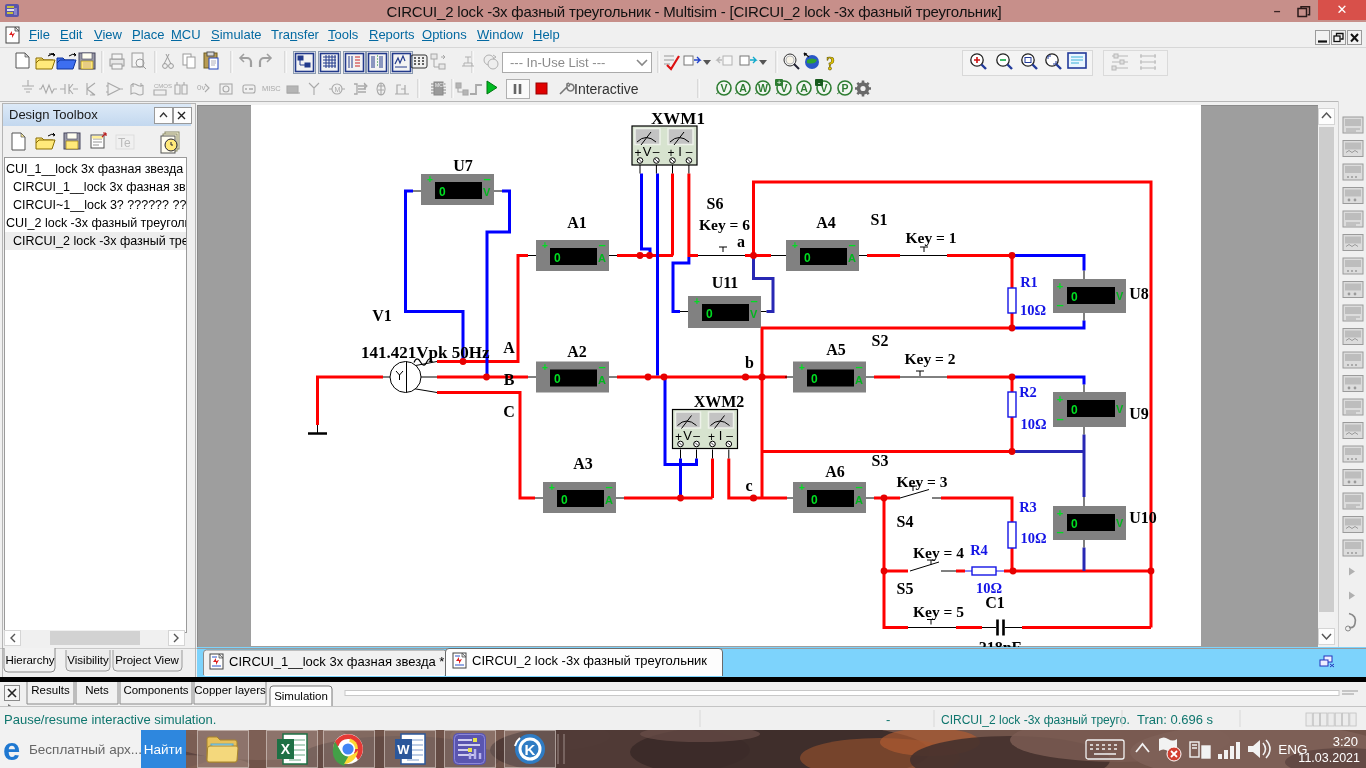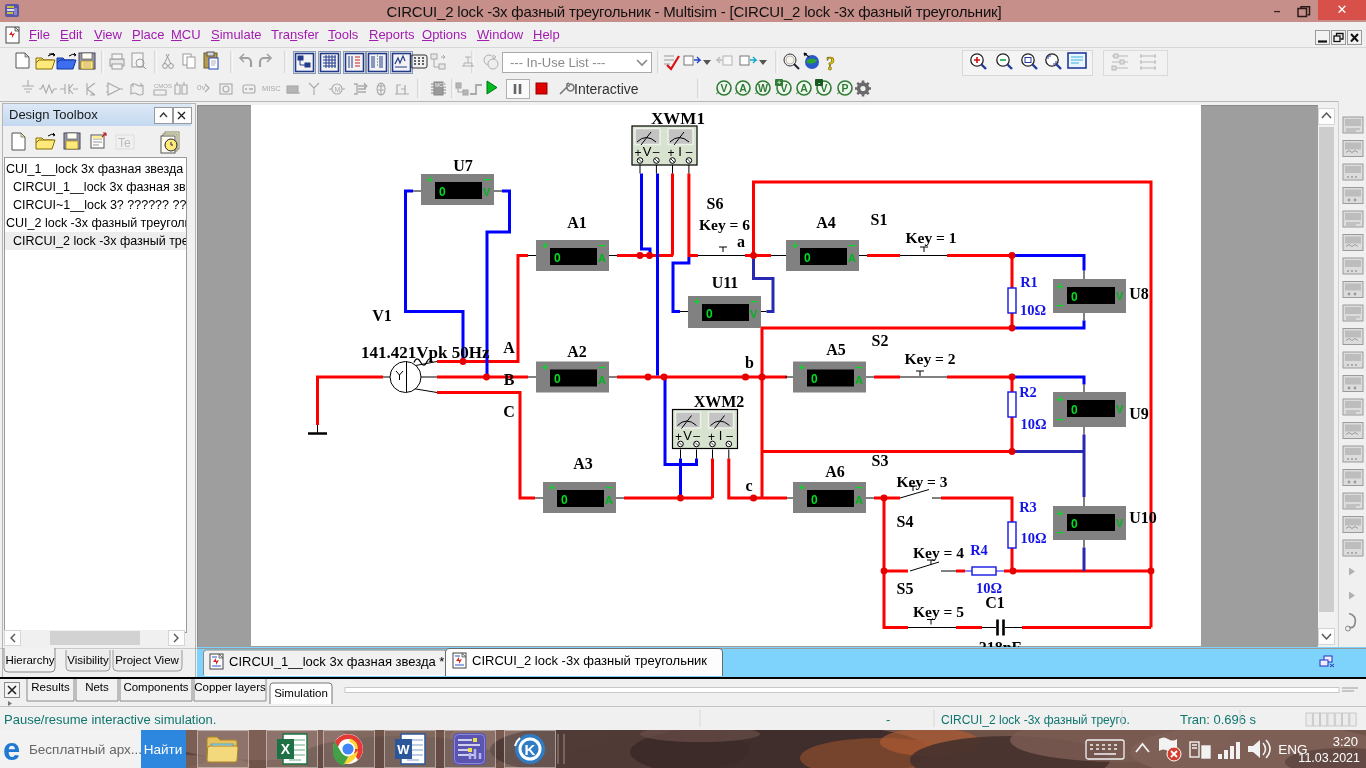--- a/index.html
+++ b/index.html
@@ -8,21 +8,21 @@
   .abs{position:absolute;}
   
   #titlebar{left:0;top:0;width:1366px;height:22px;background:#c78f8a;}
   #title-text{left:22px;top:3px;width:1344px;text-align:center;font-size:15px;color:#111;letter-spacing:-0.2px;}
   #btn-close{left:1318px;top:0;width:48px;height:20px;background:#d8504a;color:#fff;
              text-align:center;font-size:13px;line-height:19px;}
   .cap-btn{color:#3a2323;font-size:12px;text-align:center;line-height:18px;}
   
   #menubar{left:0;top:22px;width:1366px;height:25px;background:#f0f0f0;
            border-bottom:1px solid #d7d7d7;}
-  .menu-item{position:absolute;top:27px;font-size:13px;color:#a21caf;}
+  .menu-item{position:absolute;top:27px;font-size:13px;color:#0369a1;}
   .menu-item u{text-decoration:underline;}
   
   #tb1{left:0;top:48px;width:1366px;height:29px;background:#f0f0f0;}
   #tb2{left:0;top:77px;width:1366px;height:24px;background:#f0f0f0;border-bottom:1px solid #b7b7b7;}
   
   #designbox{left:2px;top:103px;width:192px;height:574px;background:#f0f0f0;
              border:1px solid #b5b5b5;}
   #dt-title{left:3px;top:104px;width:188px;height:22px;
             background:linear-gradient(#dce9f7,#c3d8ef);font-size:13px;color:#1a1a1a;
             padding:3px 0 0 6px;box-sizing:border-box;}
@@ -33,21 +33,21 @@
   #canvas-wrap{left:197px;top:105px;width:1120px;height:542px;background:#9e9e9e;
                border-top:1px solid #8a8a8a;border-left:1px solid #8a8a8a;}
   
   #vscroll{left:1318px;top:107px;width:17px;height:539px;background:#f0f0f0;}
   #instrbar{left:1338px;top:101px;width:28px;height:576px;background:#f0f0f0;
             border-left:1px solid #d0d0d0;}
   
   #doctabs{left:197px;top:647px;width:1169px;height:30px;background:#7dd3fc;}
   
   #sheetbar{left:0;top:677px;width:1366px;height:29px;background:#f0f0f0;
-            border-top:2px solid #000000;overflow:hidden;}
+            border-top:5px solid #000000;overflow:hidden;}
   
   #statusbar{left:0;top:706px;width:1366px;height:24px;background:#f0f0f0;
              border-top:1px solid #c4c4c4;font-size:13px;color:#0f766e;}
   
   #taskbar{left:0;top:730px;width:1366px;height:38px;background:#6b4f48;overflow:hidden;}
 </style>
 </head>
 <body>
 
 <div class="abs" id="titlebar"></div>
@@ -1033,21 +1033,21 @@
       <text x="301.0" y="18" font-size="11.5" text-anchor="middle" fill="#000" font-family="Liberation Sans">Simulation</text>
 <rect x="345" y="8.5" width="994" height="5" fill="#fff" stroke="#c8c8c8"></rect>
 <path d="M1342,9 h16 M1342,12 h12" stroke="#9a9a9a"></path>
 </svg>
 </div>
 
 <div class="abs" id="statusbar">
   <div class="abs" style="left:4px;top:5px;">Pause/resume interactive simulation.</div>
   <div class="abs" style="left:886px;top:5px;">-</div>
   <div class="abs" style="left:941px;top:6px;font-size:12px;text-align:center;">CIRCUI_2 lock -3x фазный треуго.</div>
-  <div class="abs" style="left:1180px;top:5px;">Tran: 0.696 s</div>
+  <div class="abs" style="left:1137px;top:5px;">Tran: 0.696 s</div>
 <div class="abs" style="left:0;top:0;"><svg width="1366" height="24">
 <path d="M700,3 V20 M934,3 V20 M1122,3 V20 M1240,3 V20" stroke="#d8d8d8"></path>
 <rect x="1306.0" y="6" width="6.3" height="13" fill="#ececec" stroke="#c0c0c0" stroke-width="0.8"></rect>
 <rect x="1313.3" y="6" width="6.3" height="13" fill="#ececec" stroke="#c0c0c0" stroke-width="0.8"></rect>
 <rect x="1320.6" y="6" width="6.3" height="13" fill="#ececec" stroke="#c0c0c0" stroke-width="0.8"></rect>
 <rect x="1327.9" y="6" width="6.3" height="13" fill="#ececec" stroke="#c0c0c0" stroke-width="0.8"></rect>
 <rect x="1335.2" y="6" width="6.3" height="13" fill="#ececec" stroke="#c0c0c0" stroke-width="0.8"></rect>
 <rect x="1342.5" y="6" width="6.3" height="13" fill="#ececec" stroke="#c0c0c0" stroke-width="0.8"></rect>
 <rect x="1349.8" y="6" width="6.3" height="13" fill="#ececec" stroke="#c0c0c0" stroke-width="0.8"></rect>
 </svg></div>

